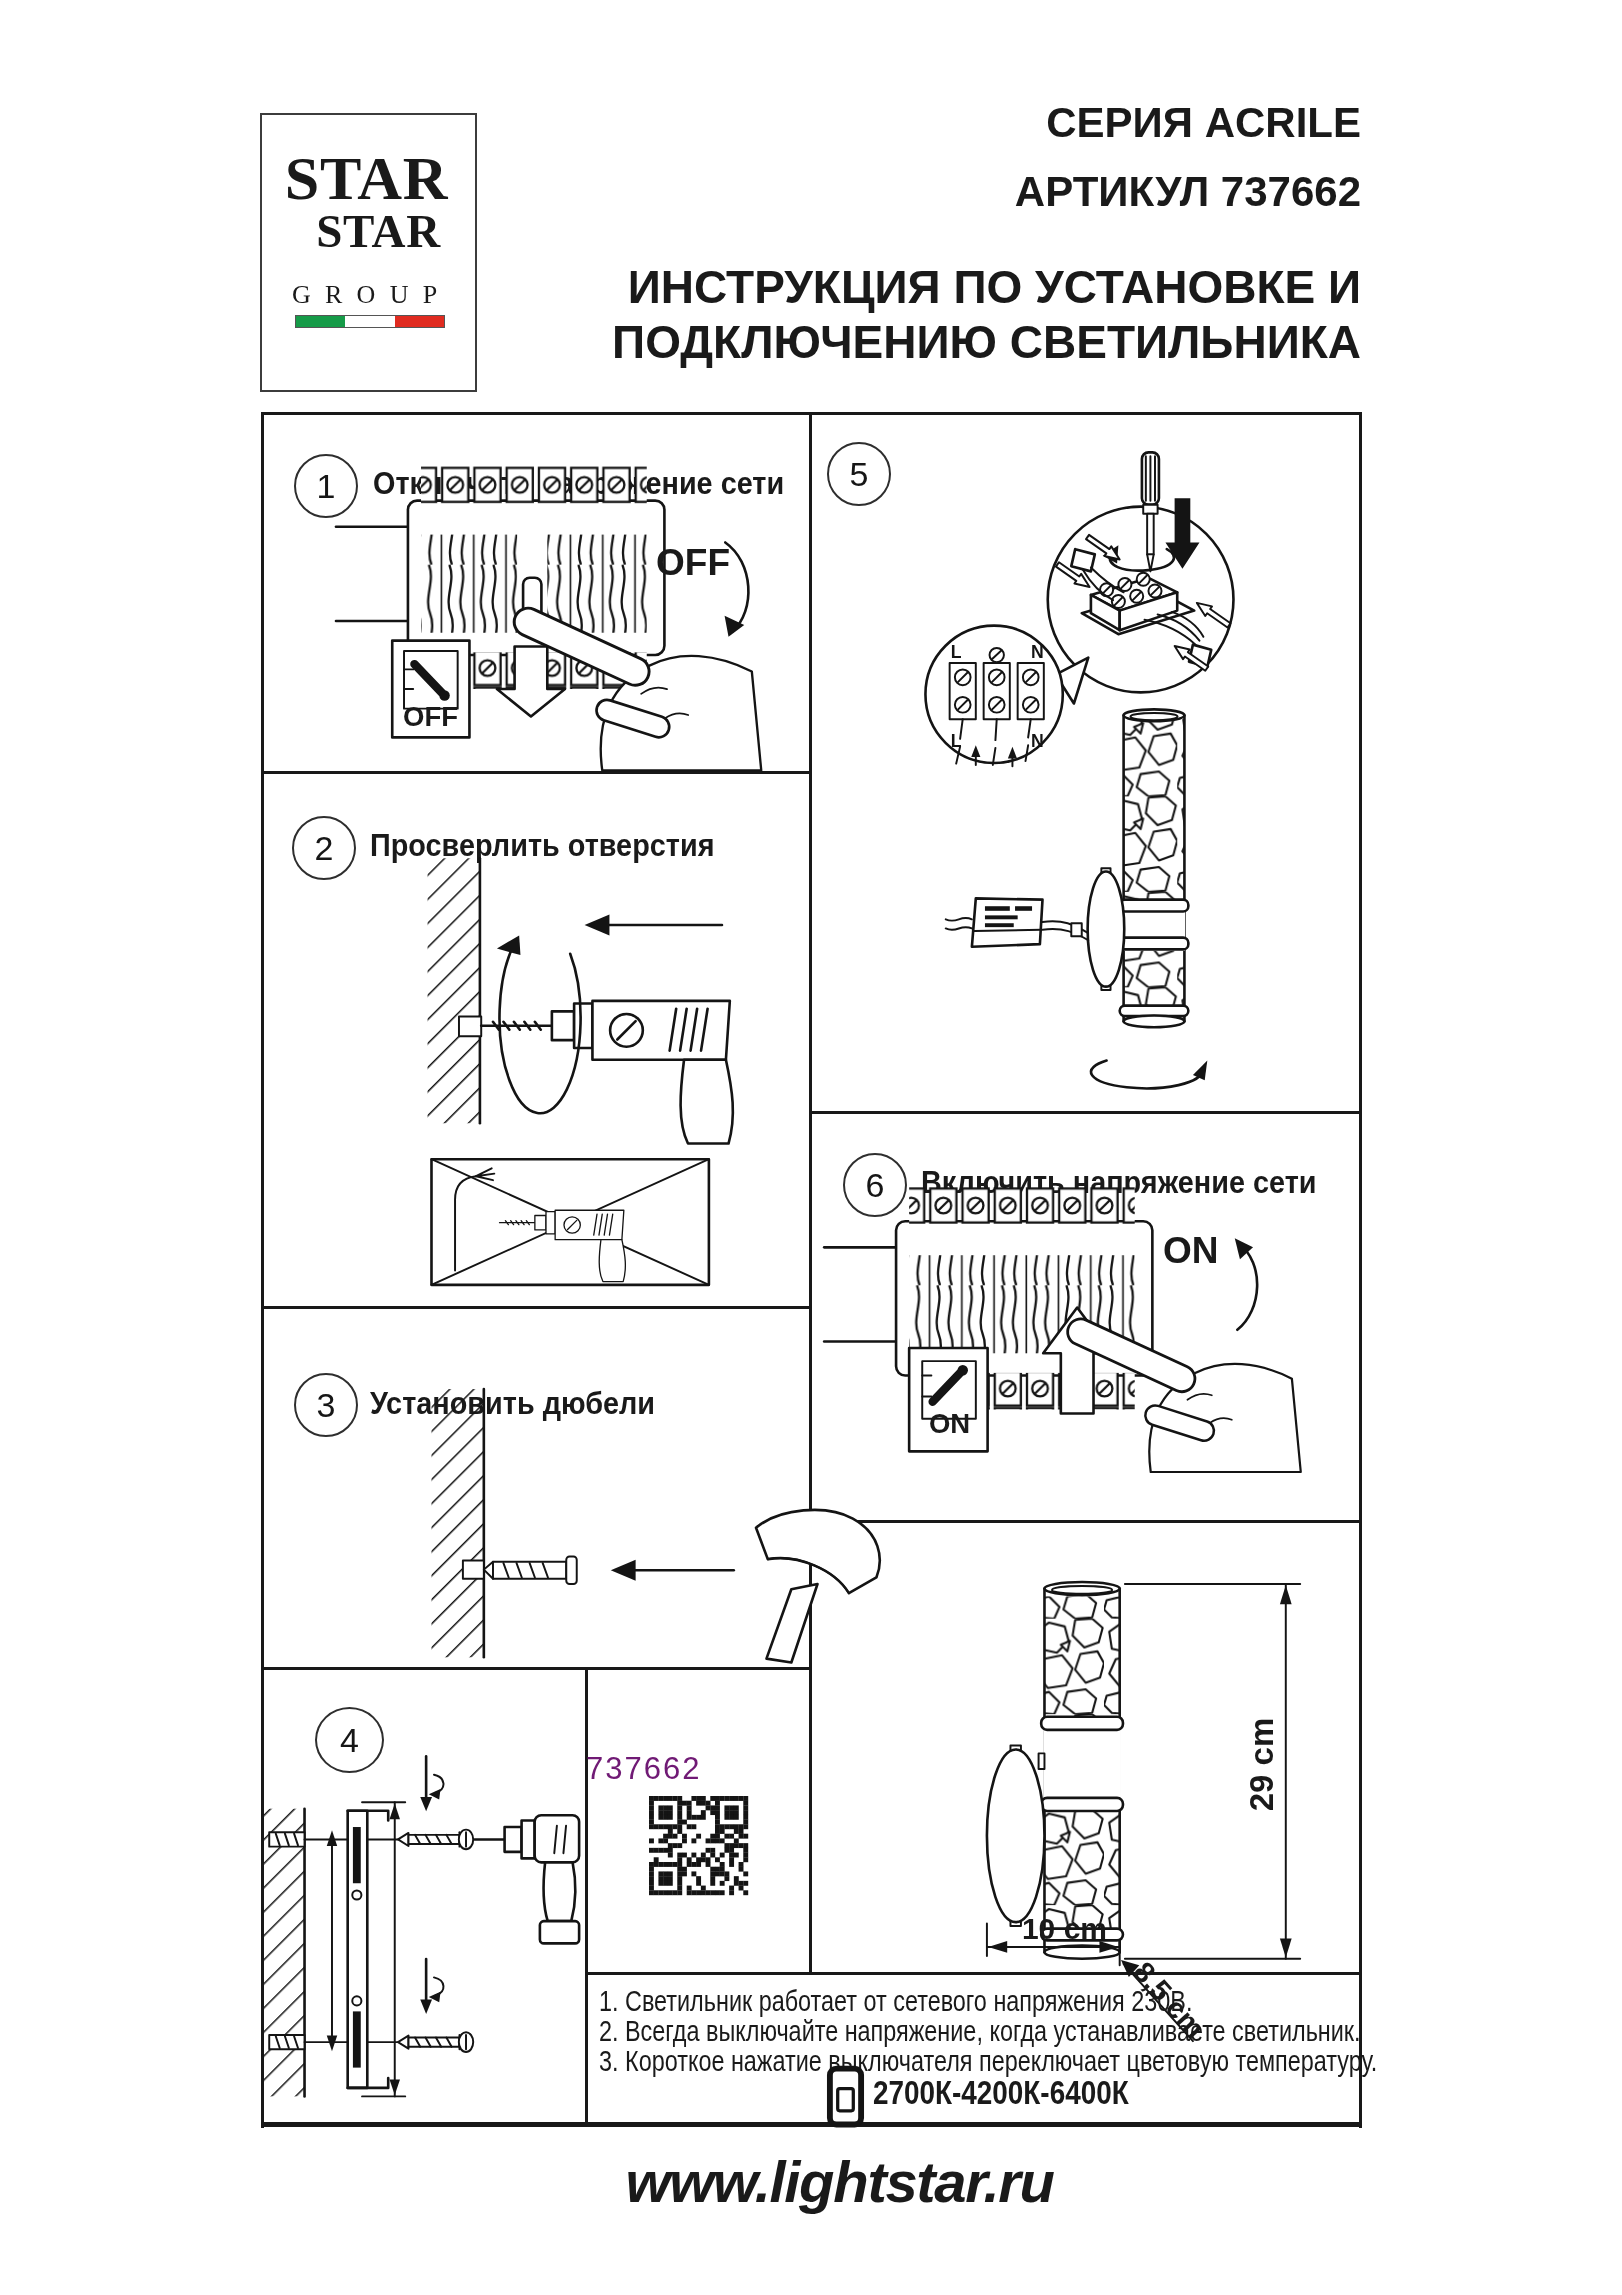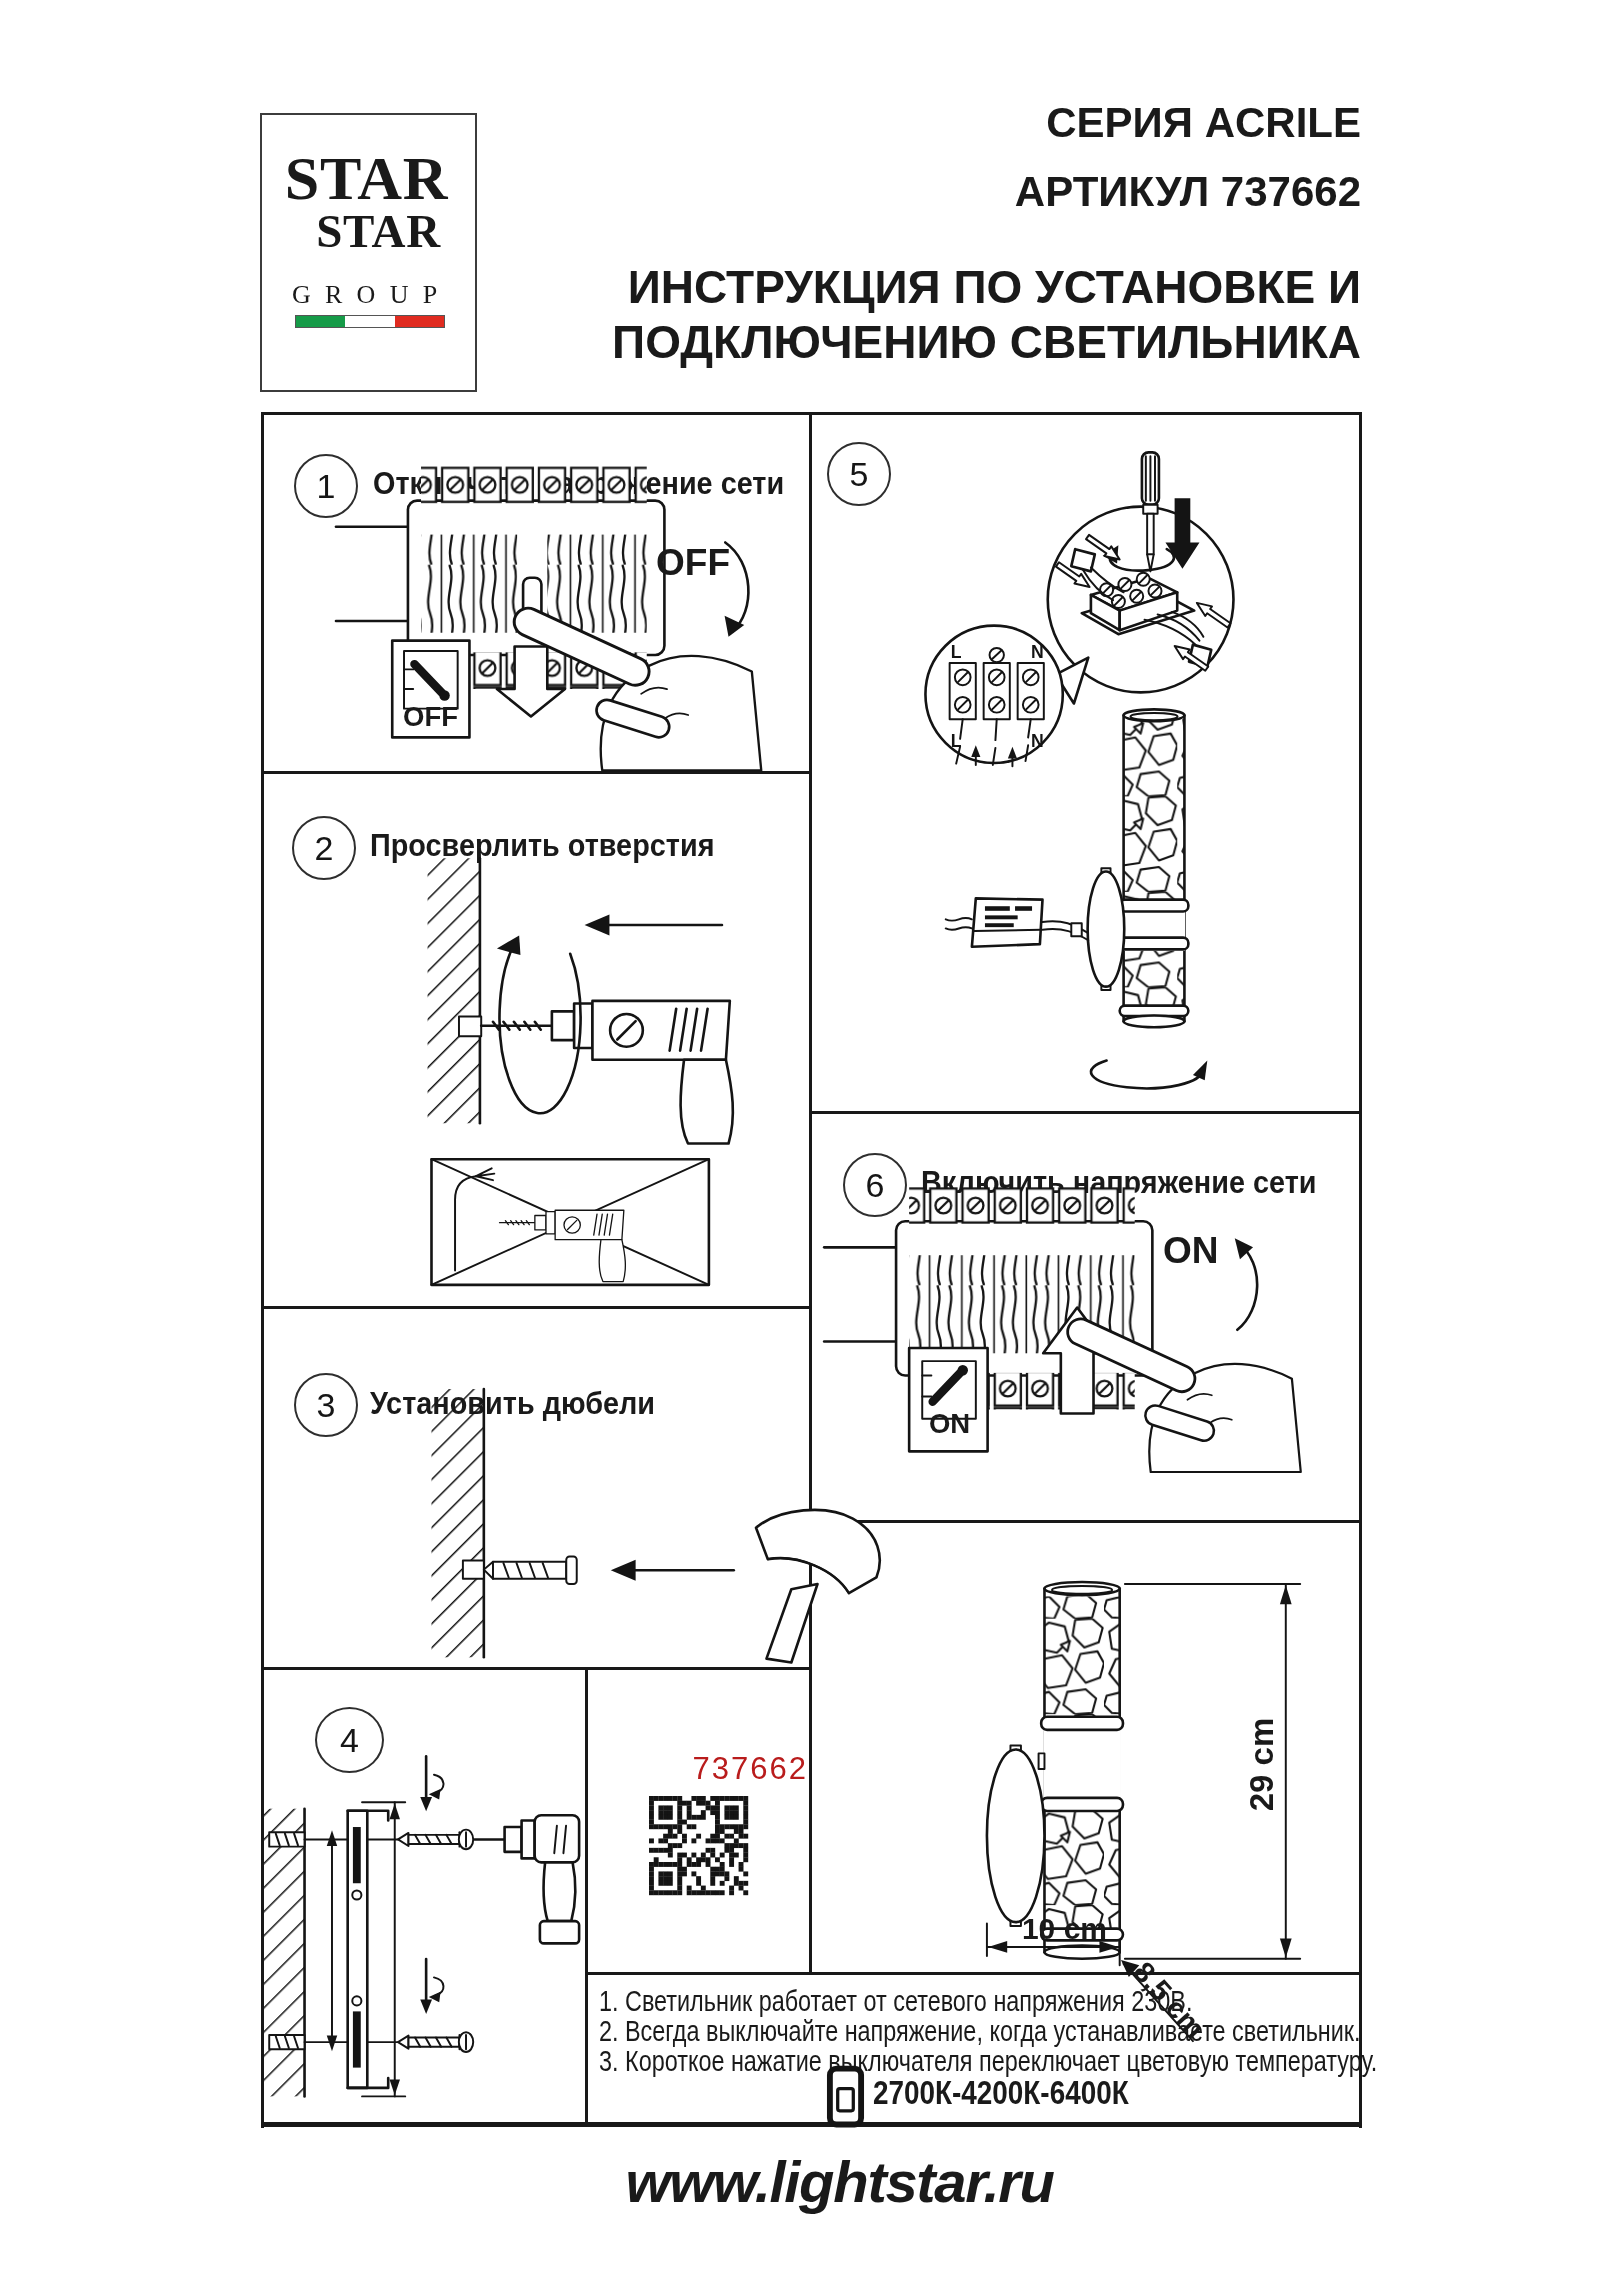--- a/index.html
+++ b/index.html
@@ -245,21 +245,21 @@
       <line class="s" x1="322" y1="259" x2="368" y2="259"></line>
       <rect class="sf" x="368" y="240" width="26" height="38"></rect>
       <rect class="sf" x="394" y="230" width="20" height="58"></rect>
       <rect class="sf" x="414" y="222" width="68" height="72" rx="10"></rect>
       <path class="sf" d="M 430,294 C 426,330 426,358 434,384 L 470,384 C 478,354 478,324 472,294 Z"></path>
       <rect class="sf" x="422" y="384" width="60" height="34" rx="6"></rect>
       <path class="s3" d="M 448,238 L 444,280 M 462,238 L 458,280"></path>
     </g>
   </svg>
 
-  <div class="t" style="left:586px;top:1751px;width:222px;text-align:right;font-size:31px;letter-spacing:2px;color:#b91c1c;">737662</div>
+  <div class="t" style="left:586px;top:1751px;width:222px;text-align:left;font-size:31px;letter-spacing:2px;color:#701a75;">737662</div>
   <svg class="svgabs" style="left:649px;top:1796px;" width="99" height="99" viewBox="0 0 152 152">
     <rect x="0" y="0" width="152" height="152" fill="#fff"></rect>
     <g fill="#141414">
         <rect x="0.00" y="0.00" width="7.54" height="7.54"></rect>
         <rect x="0.00" y="7.24" width="7.54" height="7.54"></rect>
         <rect x="0.00" y="14.48" width="7.54" height="7.54"></rect>
         <rect x="0.00" y="21.71" width="7.54" height="7.54"></rect>
         <rect x="0.00" y="28.95" width="7.54" height="7.54"></rect>
         <rect x="0.00" y="36.19" width="7.54" height="7.54"></rect>
         <rect x="0.00" y="43.43" width="7.54" height="7.54"></rect>

